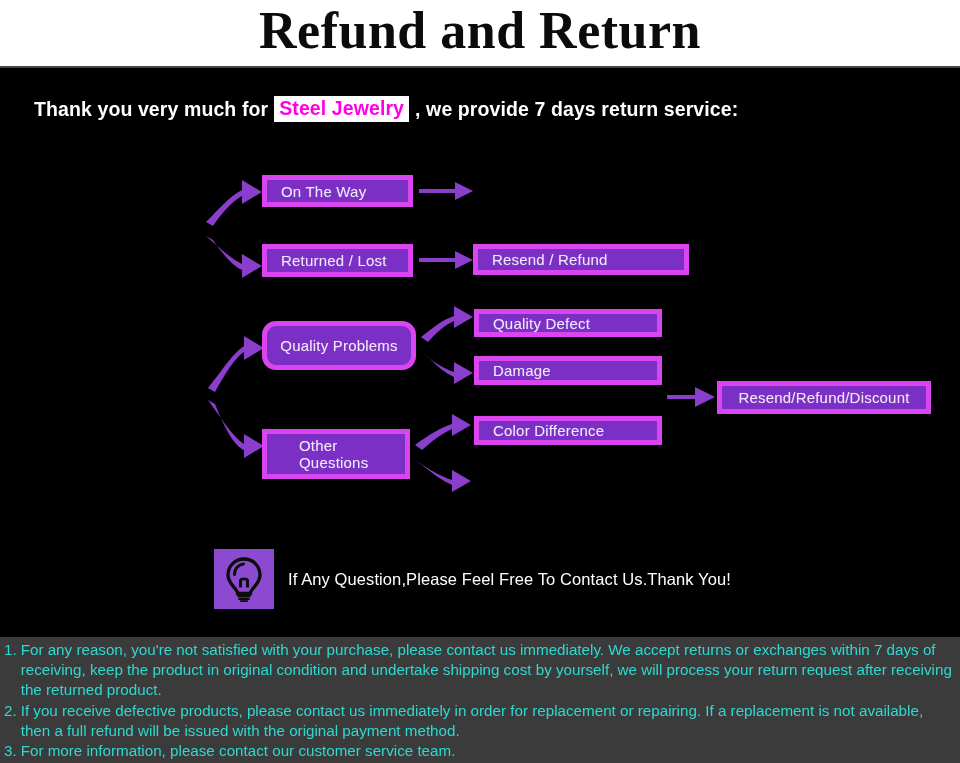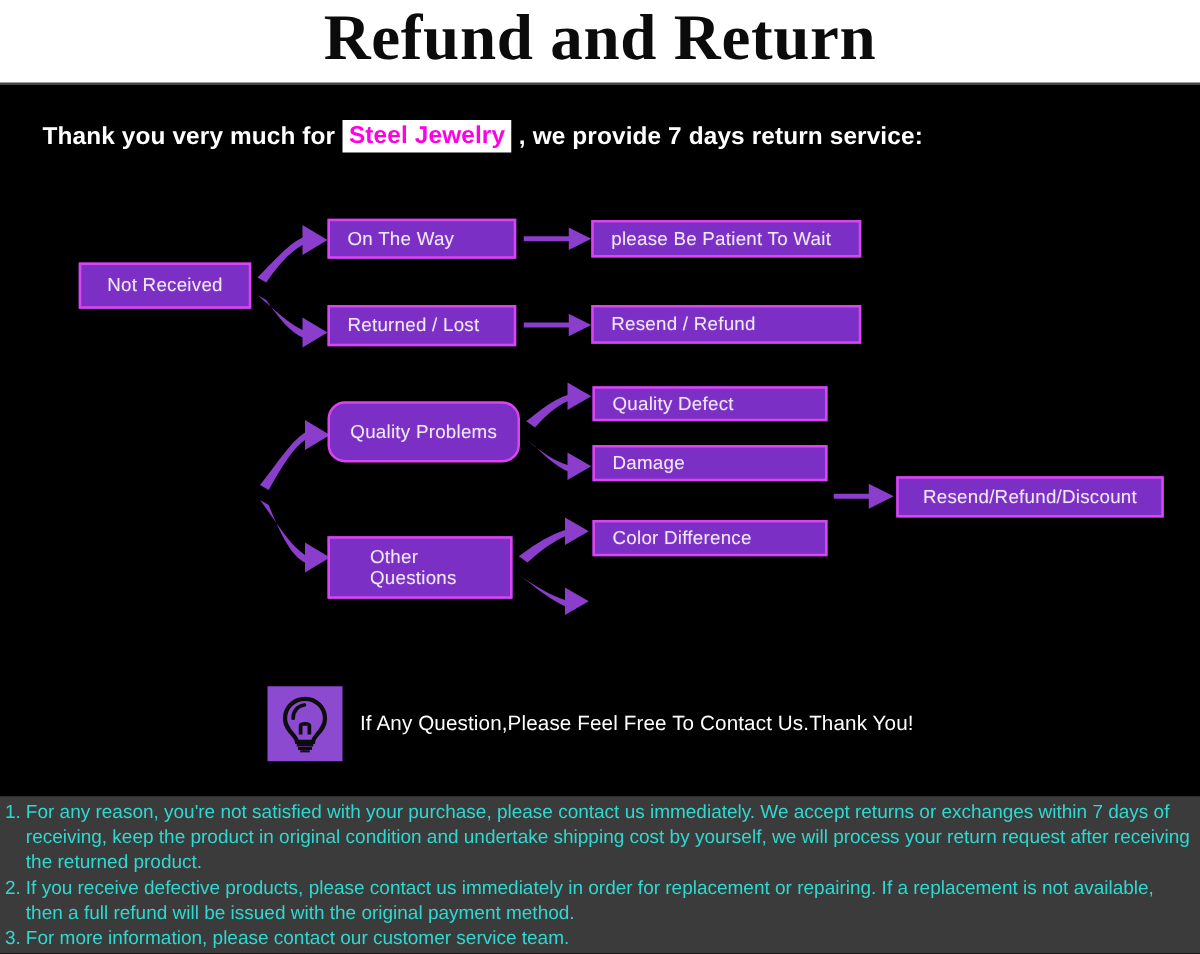--- a/index.html
+++ b/index.html
@@ -66,21 +66,21 @@
   }
   #greeting .g-pre,
   #greeting .g-post { color: #ffffff; }
 
   
   #flow { position: absolute; left: 0; top: 0; width: 960px; height: 640px; }
 
   .node {
     position: absolute;
     background: #7b2fc4;
-    border: 2px solid #d946ef;
+    border: 5px solid #d946ef;
     box-sizing: border-box;
     display: flex;
     align-items: center;
     color: #f0e8fa;
     font-size: 15px;
     letter-spacing: 0.2px;
     text-shadow: 0 0 1px rgba(255,255,255,0.25);
   }
   .node.center { justify-content: center; }
   .node.left   { justify-content: flex-start; padding-left: 14px; }
@@ -166,31 +166,25 @@
         <path d="M415 445 C 430 434, 440 428, 452 424 L 452 414 L 471 425 L 452 436 L 452 429
                  C 443 433, 433 440, 422 450 Z"></path>
 
         <path d="M415 460 C 430 470, 440 476, 452 480 L 452 470 L 471 481 L 452 492 L 452 485
                  C 443 481, 433 474, 422 465 Z"></path>
 
         <path d="M667 395 L 695 395 L 695 387 L 715 397 L 695 407 L 695 399 L 667 399 Z"></path>
       </g>
     </svg>
 
-    <div class="node center" style="left:63px;top:210px;width:138px;height:37px;">
-      <span>Not Received</span>
-    </div>
     <div class="node left" style="left:262px;top:175px;width:151px;height:32px;">
       <span>On The Way</span>
     </div>
     <div class="node left" style="left:262px;top:244px;width:151px;height:33px;">
       <span>Returned / Lost</span>
-    </div>
-    <div class="node left" style="left:473px;top:176px;width:216px;height:30px;">
-      <span>please Be Patient To Wait</span>
     </div>
     <div class="node left" style="left:473px;top:244px;width:216px;height:31px;">
       <span>Resend / Refund</span>
     </div>
 
     <div class="node center" style="left:262px;top:321px;width:154px;height:49px;border-radius:14px;">
       <span>Quality Problems</span>
     </div>
     <div class="node center" style="left:262px;top:429px;width:148px;height:50px;padding-left:32px;">
       <span>Other Questions</span>

